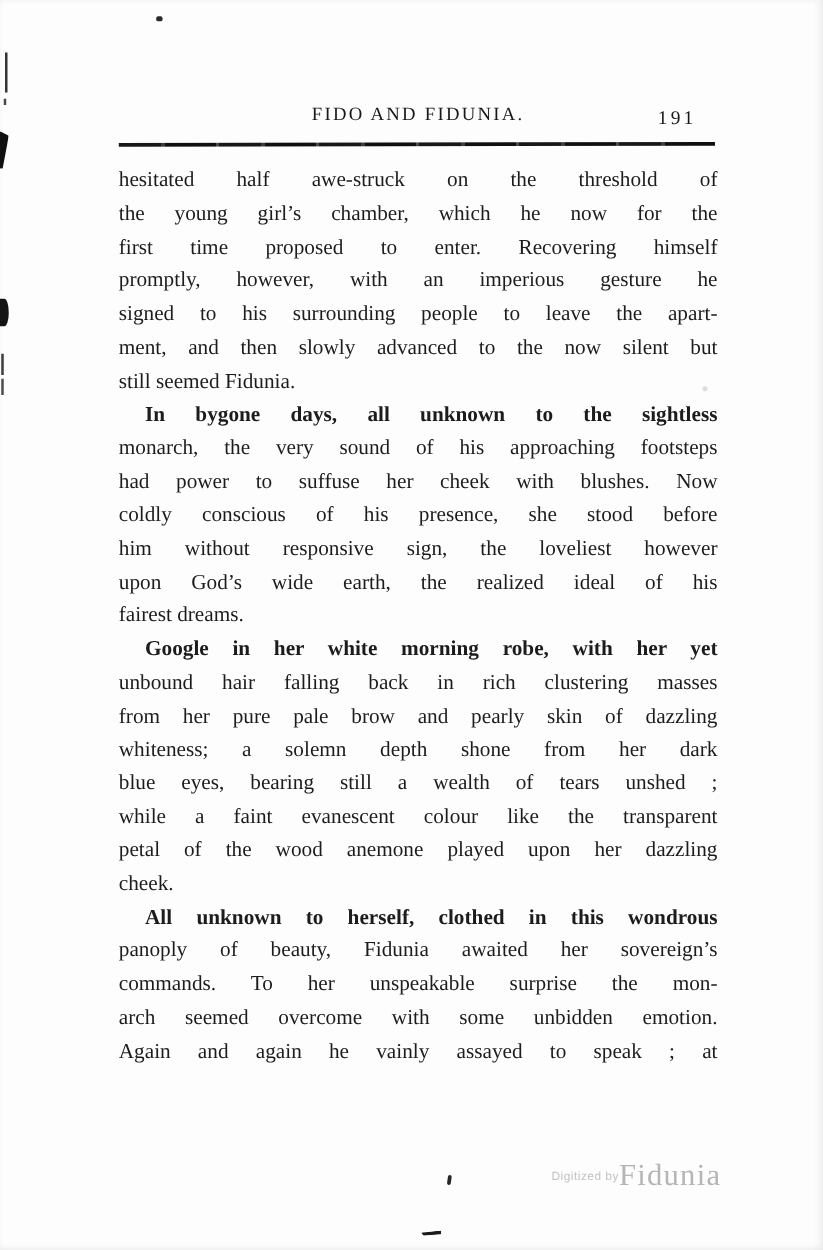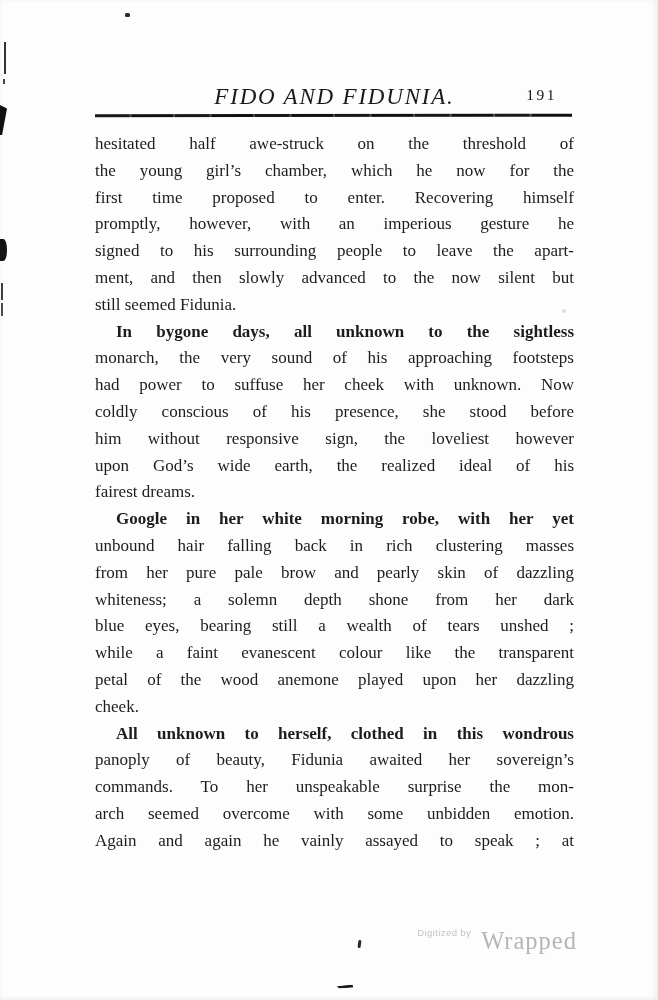--- a/index.html
+++ b/index.html
@@ -8,22 +8,22 @@
     width:658px;height:1000px;
     margin:0 auto;
     background:#fdfdfd;
     font-family:"Liberation Serif", serif;
     color:#1c1c1c;
     overflow:hidden;
     box-shadow:inset -3px 0 6px rgba(0,0,0,0.05), inset 0 -2px 4px rgba(0,0,0,0.03);
   }
   .running-head{
     position:absolute;top:84px;left:95px;width:479px;
-    text-align:center;font-style:italic;
-    font-size:23px;letter-spacing:1.8px;
+    text-align:center;
+    font-size:15px;letter-spacing:1.8px;
     color:#191919;
   }
   .page-number{
     position:absolute;top:86px;left:410px;width:147px;
     text-align:right;font-size:15.5px;letter-spacing:2.5px;
     color:#191919;
   }
   .head-rule{
     position:absolute;top:114px;left:95px;width:477px;height:2.6px;
     background:repeating-linear-gradient(90deg,
@@ -37,21 +37,21 @@
     position:absolute;top:131px;left:95px;width:479px;
     font-size:17px;line-height:26.8px;
   }
   .para{margin:0;}
   .line{height:26.8px;}
   .line.just{text-align:justify;text-align-last:justify;}
   .line.end{text-align:left;}
   .line.indent{text-indent:21px;font-weight:bold;}
   .watermark{
     position:absolute;top:927px;right:81px;
-    display:flex;align-items:flex-start;gap:10px;
+    display:flex;align-items:center;gap:0;
     white-space:nowrap;
   }
   .wm-prefix{
     font-family:"Liberation Sans", sans-serif;
     font-size:9.5px;color:#c2c2c2;letter-spacing:0.4px;
   }
   .wm-brand{
     font-family:"Liberation Serif", serif;
     font-size:24.5px;color:#b5b5b5;letter-spacing:1px;
   }
@@ -89,21 +89,21 @@
         <div class="line just">the young girl’s chamber, which he now for the</div>
         <div class="line just">first time proposed to enter.  Recovering himself</div>
         <div class="line just">promptly, however, with an imperious gesture he</div>
         <div class="line just">signed to his surrounding people to leave the apart-</div>
         <div class="line just">ment, and then slowly advanced to the now silent but</div>
         <div class="line end">still seemed Fidunia.</div>
       </div>
       <div class="para">
         <div class="line just indent">In bygone days, all unknown to the sightless</div>
         <div class="line just">monarch, the very sound of his approaching footsteps</div>
-        <div class="line just">had power to suffuse her cheek with unknown.  Now</div>
+        <div class="line just">had power to suffuse her cheek with blushes.  Now</div>
         <div class="line just">coldly conscious of his presence, she stood before</div>
         <div class="line just">him without responsive sign, the loveliest however</div>
         <div class="line just">upon God’s wide earth, the realized ideal of his</div>
         <div class="line end">fairest dreams.</div>
       </div>
       <div class="para">
         <div class="line just indent">Google in her white morning robe, with her yet</div>
         <div class="line just">unbound hair falling back in rich clustering masses</div>
         <div class="line just">from her pure pale brow and pearly skin of dazzling</div>
         <div class="line just">whiteness; a solemn depth shone from her dark</div>
@@ -116,21 +116,21 @@
         <div class="line just indent">All unknown to herself, clothed in this wondrous</div>
         <div class="line just">panoply of beauty, Fidunia awaited her sovereign’s</div>
         <div class="line just">commands.  To her unspeakable surprise the mon-</div>
         <div class="line just">arch seemed overcome with some unbidden emotion.</div>
         <div class="line just">Again and again he vainly assayed to speak ; at</div>
       </div>
     </div>
 
   <div class="watermark">
     <span class="wm-prefix">Digitized by</span>
-    <span class="wm-brand">Wrapped</span>
+    <span class="wm-brand">Fidunia</span>
   </div>
 
   <div class="artifact a-dot-top"></div>
   <div class="artifact a-edge-line1"></div>
   <div class="artifact a-edge-tick"></div>
   <div class="artifact a-edge-wedge"></div>
   <div class="artifact a-edge-blob"></div>
   <div class="artifact a-edge-line2"></div>
   <div class="artifact a-edge-line3"></div>
   <div class="artifact a-faint-dot"></div>

